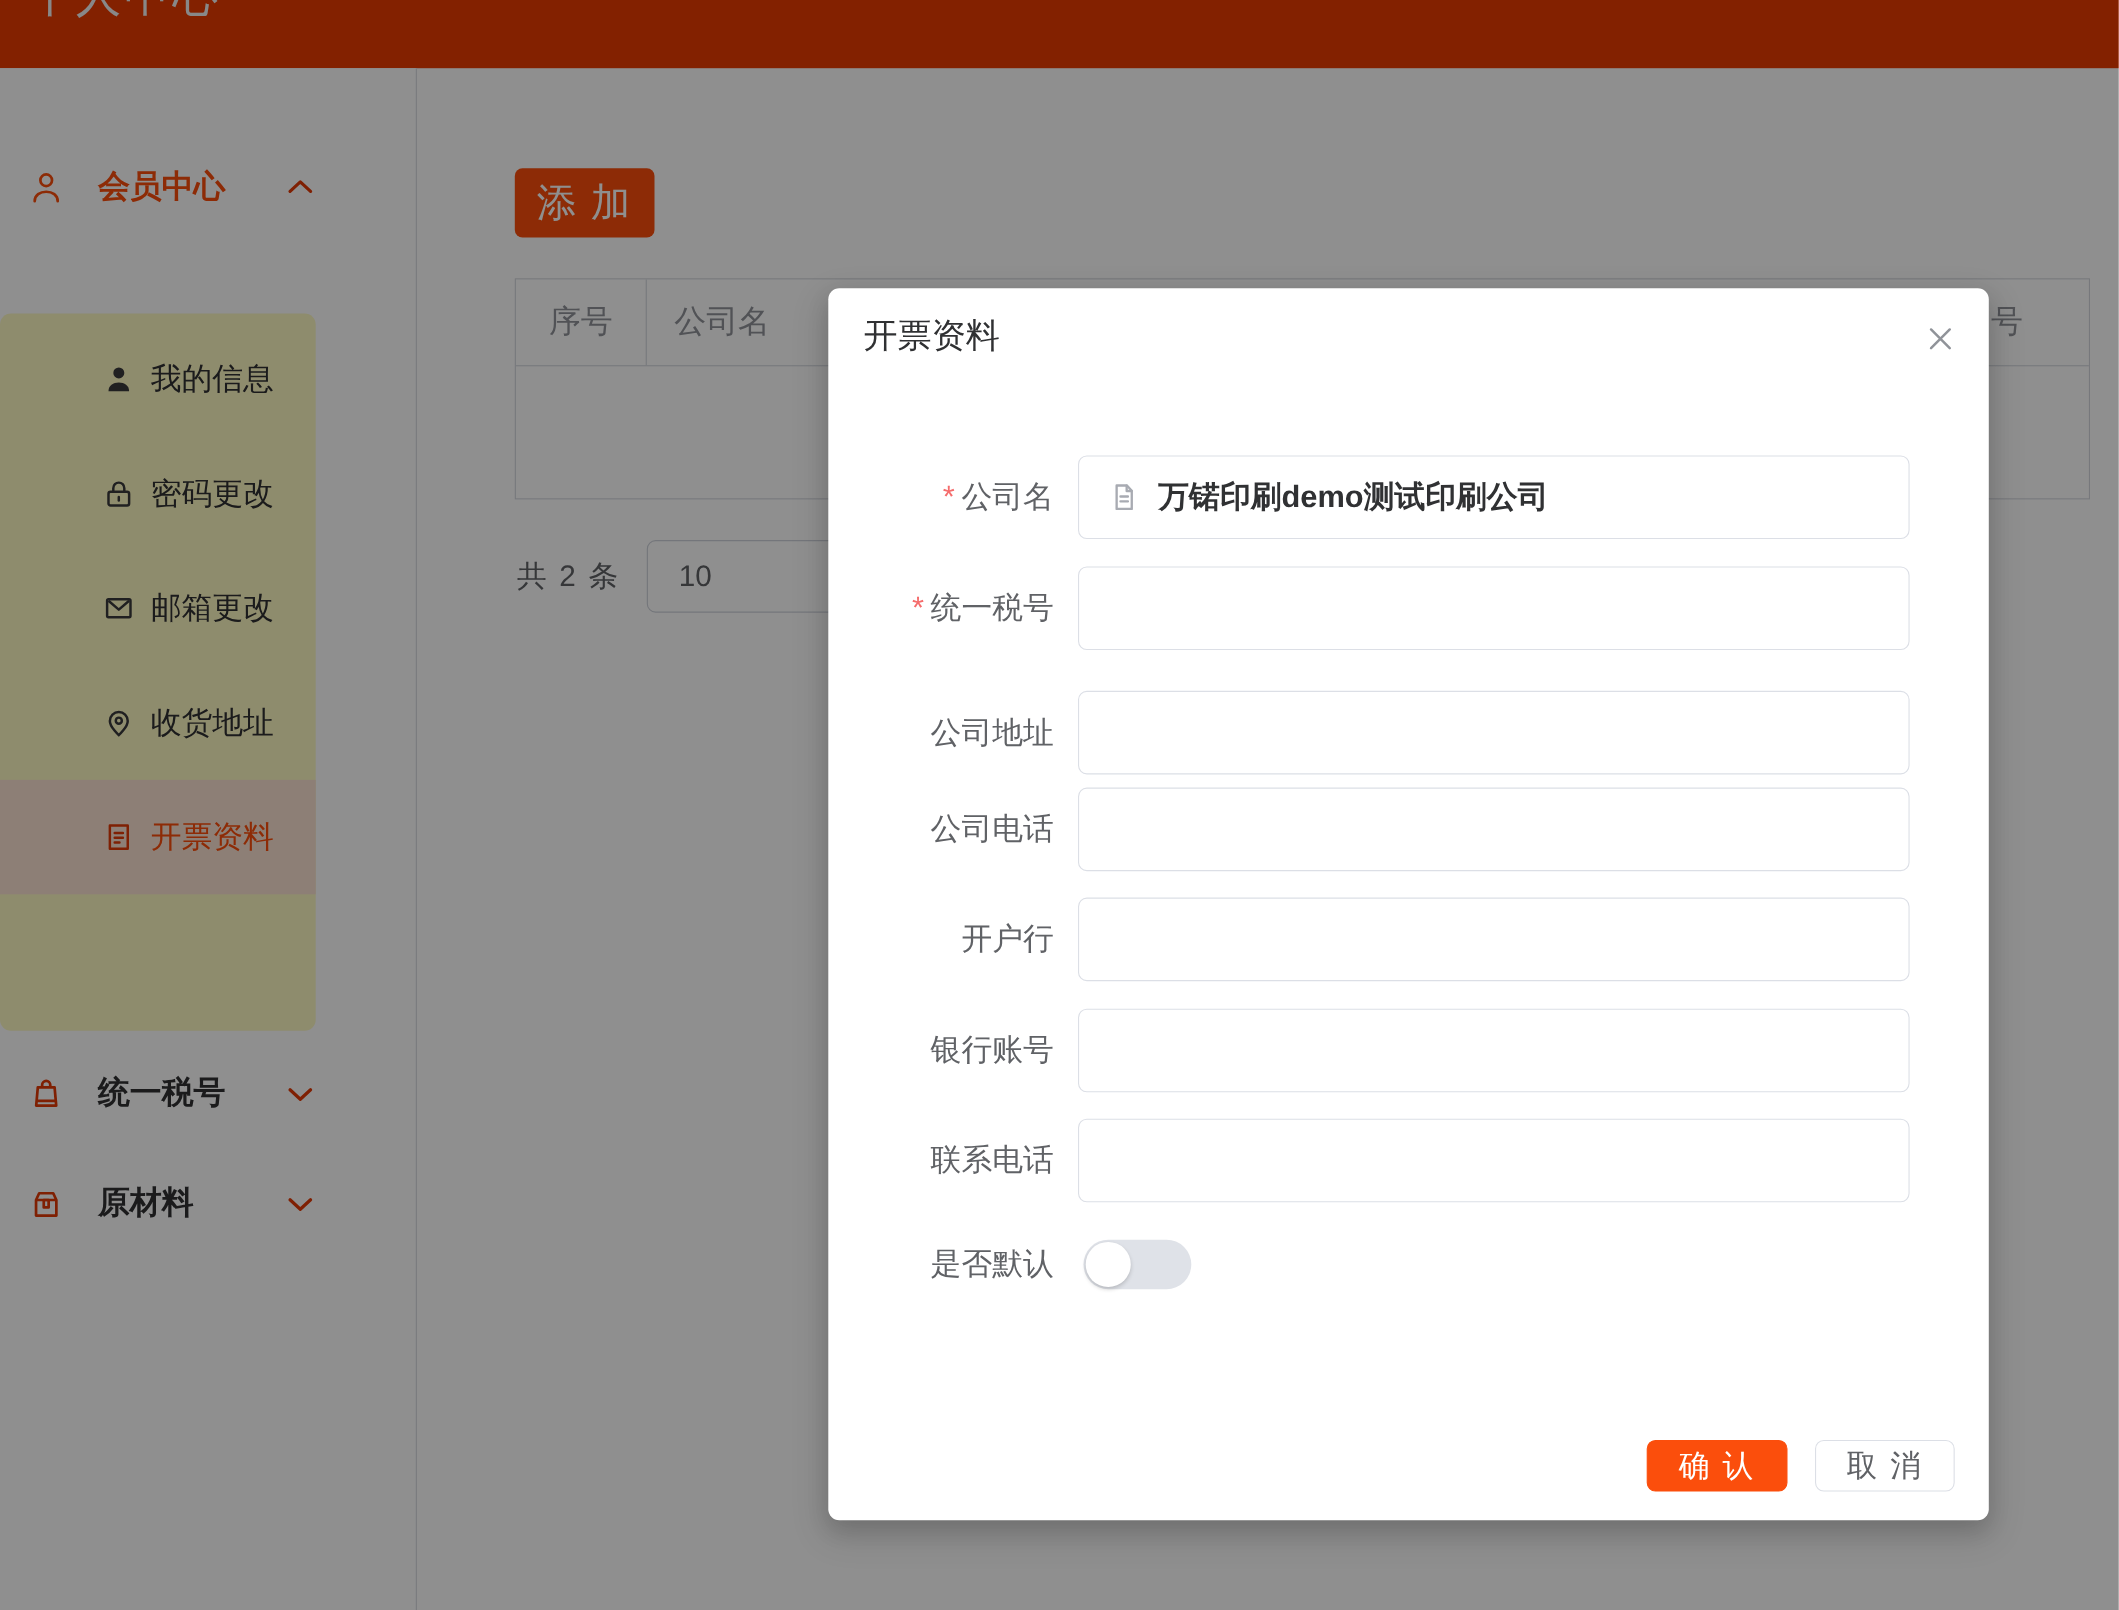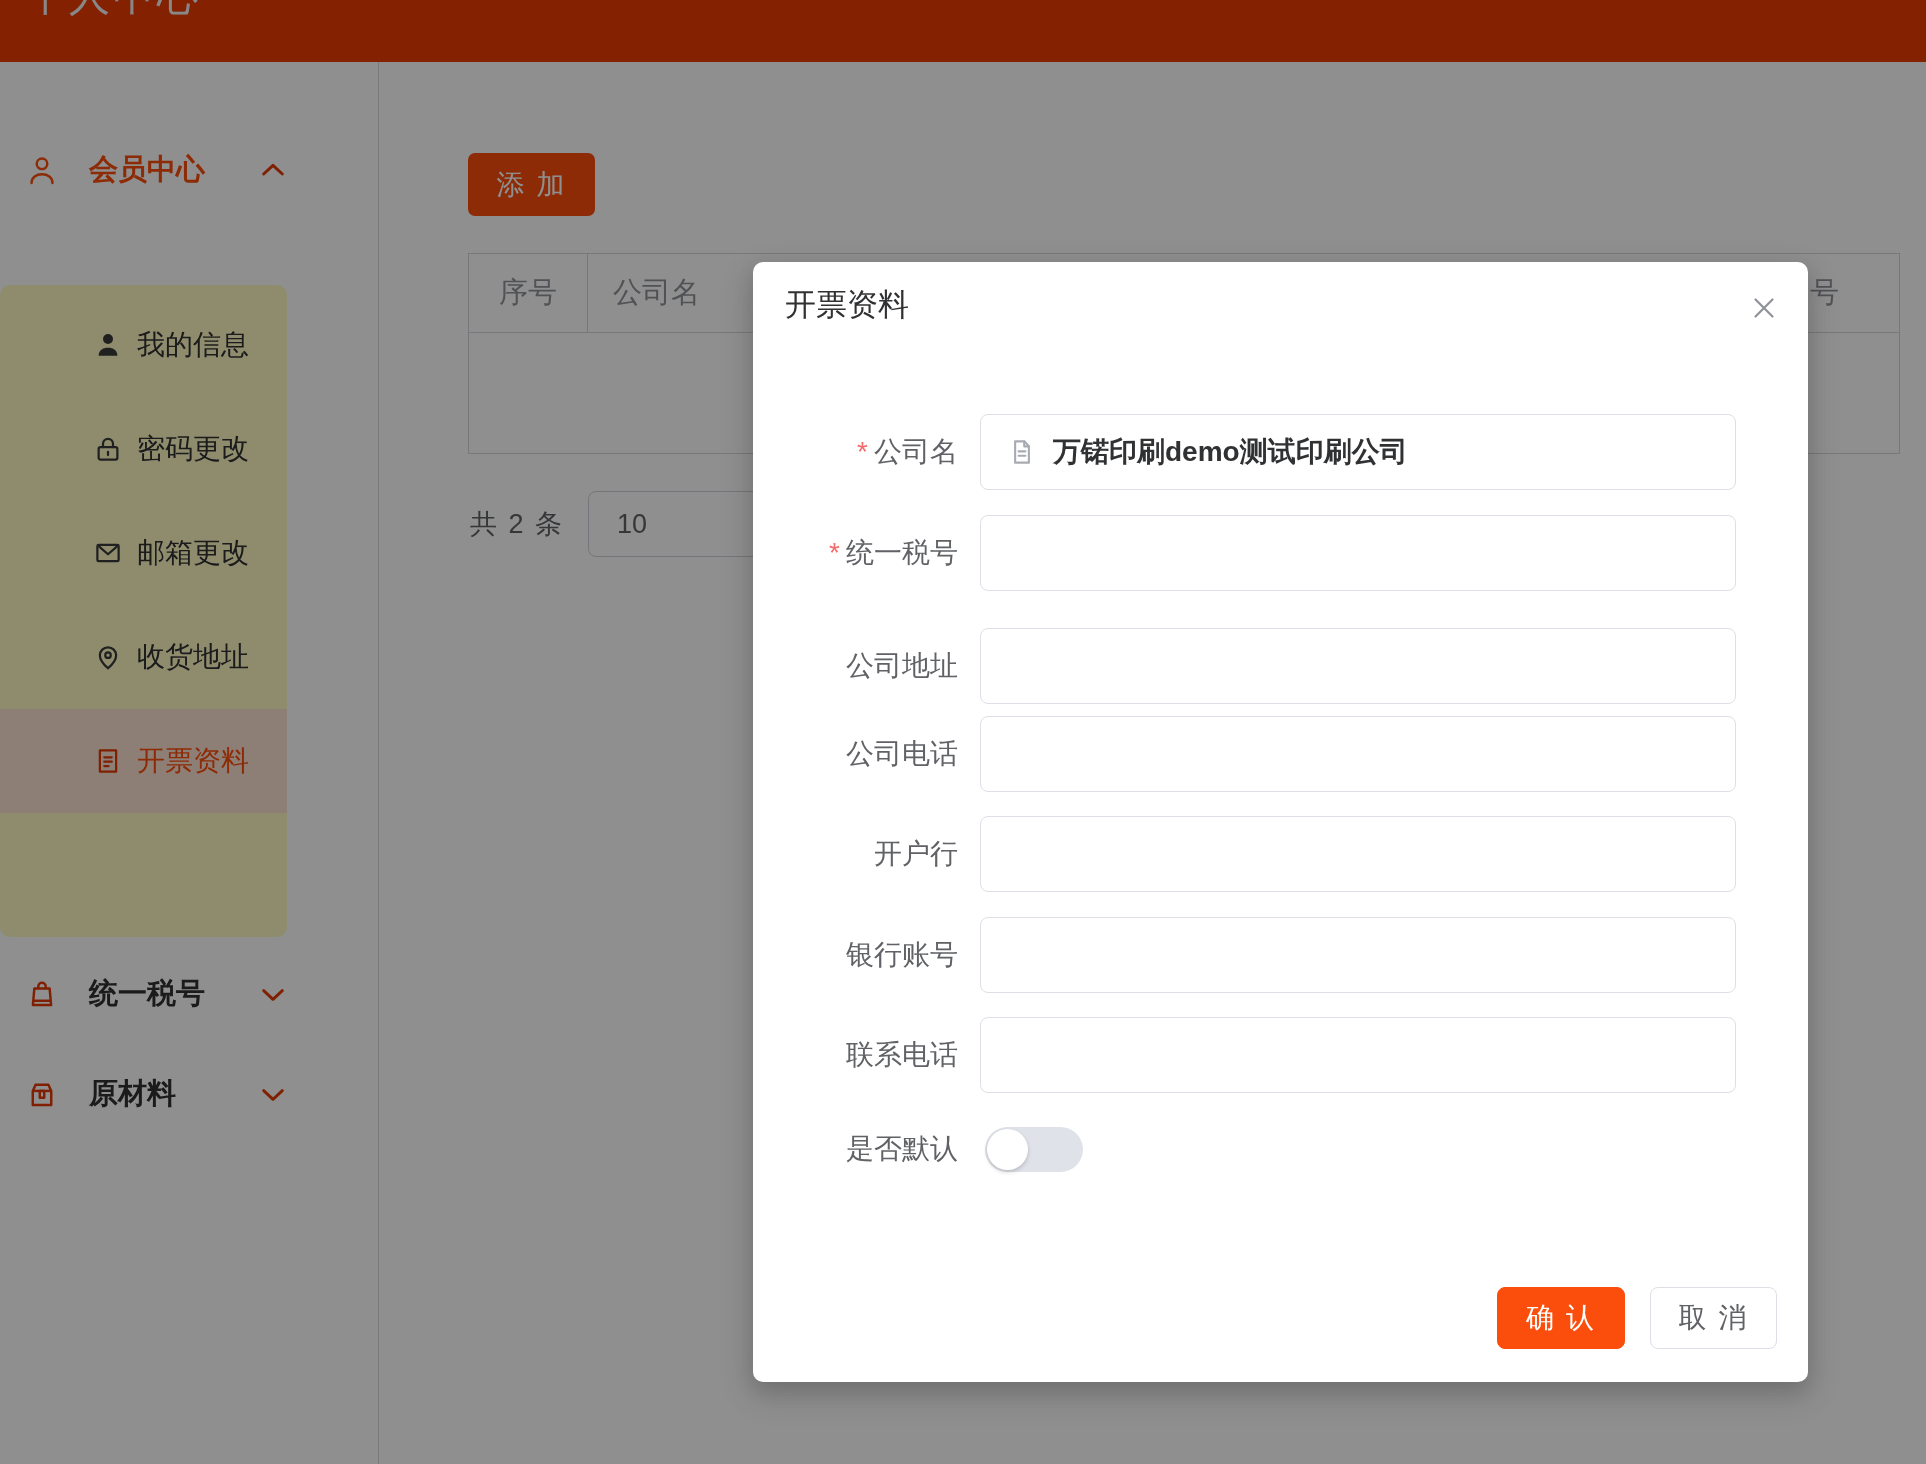--- a/index.html
+++ b/index.html
@@ -27,22 +27,22 @@
     background:#fef9c3; border-radius:10px; padding-top:8px; }
   .sub-item { height:104px; display:flex; align-items:center; cursor:pointer; position:relative; }
   .sub-item .s-icon { position:absolute; left:93px; width:32px; height:32px; display:flex; align-items:center; }
   .sub-item .s-label { position:absolute; left:137px; font-size:28px; color:#303133; }
   .sub-item.selected { background:#FBE3D3; }
   .sub-item.selected .s-label { color:#FB4E0C; }
 
   
   .main { position:absolute; left:380px; top:62px; width:1546px; height:1402px; z-index:1; }
   .add-btn { position:absolute; left:88px; top:91px; width:127px; height:63px;
-    background:#FB4E0C; color:#fff; font-size:28px; border:none; border-radius:7px;
-    letter-spacing:2px; cursor:pointer; font-family:Liberation Sans, sans-serif; }
+    background:#FB4E0C; color:#fff; font-size:36px; border:none; border-radius:7px;
+    letter-spacing:2px; cursor:pointer; font-family:Liberation Serif, serif; }
   .table { position:absolute; left:88px; top:191px; width:1432px; height:201px;
     border:1px solid #d4d7de; border-bottom:1px solid #d4d7de; }
   .thead { display:flex; height:79px; border-bottom:1px solid #d4d7de; }
   .th { font-size:29px; color:#909399; font-weight:400; display:flex; align-items:center; }
   .th-index { width:119px; justify-content:center; border-right:1px solid #d4d7de; }
   .th-company { width:1198px; padding-left:25px; }
   .th-partial { width:113px; padding-left:24px; }
   .tbody-empty { height:120px; }
 
   .total-text { position:absolute; left:90px; top:444px; font-size:27px; color:#606266; letter-spacing:2px; }
@@ -70,21 +70,21 @@
   .f-input .doc-ic { margin-right:16px; display:flex; }
   .f-value { font-size:28px; color:#303133; }
 
   .switch-row { position:absolute; left:0; top:862px; width:1055px; height:50px; }
   .switch-row .f-label { height:50px; }
   .switch { position:absolute; left:232px; top:3px; width:98px; height:45px;
     background:#DFE2E8; border-radius:23px; cursor:pointer; }
   .switch .knob { position:absolute; left:2px; top:2px; width:41px; height:41px;
     background:#fff; border-radius:50%; box-shadow:0 2px 4px rgba(0,0,0,.18); }
 
-  .btn { position:absolute; top:1025px; height:62px; font-size:28px; border-radius:8px;
+  .btn { position:absolute; top:1047px; height:47px; font-size:28px; border-radius:8px;
     cursor:pointer; letter-spacing:2px; font-family:inherit; }
   .btn-confirm { left:744px; width:128px; background:#FB4E0C; border:1px solid #FB4E0C; color:#fff; }
   .btn-cancel  { left:897px; width:127px; background:#fff; border:1px solid #DCDFE6; color:#606266; }
 
   svg { display:block; }
 </style>
 </head>
 <body>
 
 <div class="topbar">

